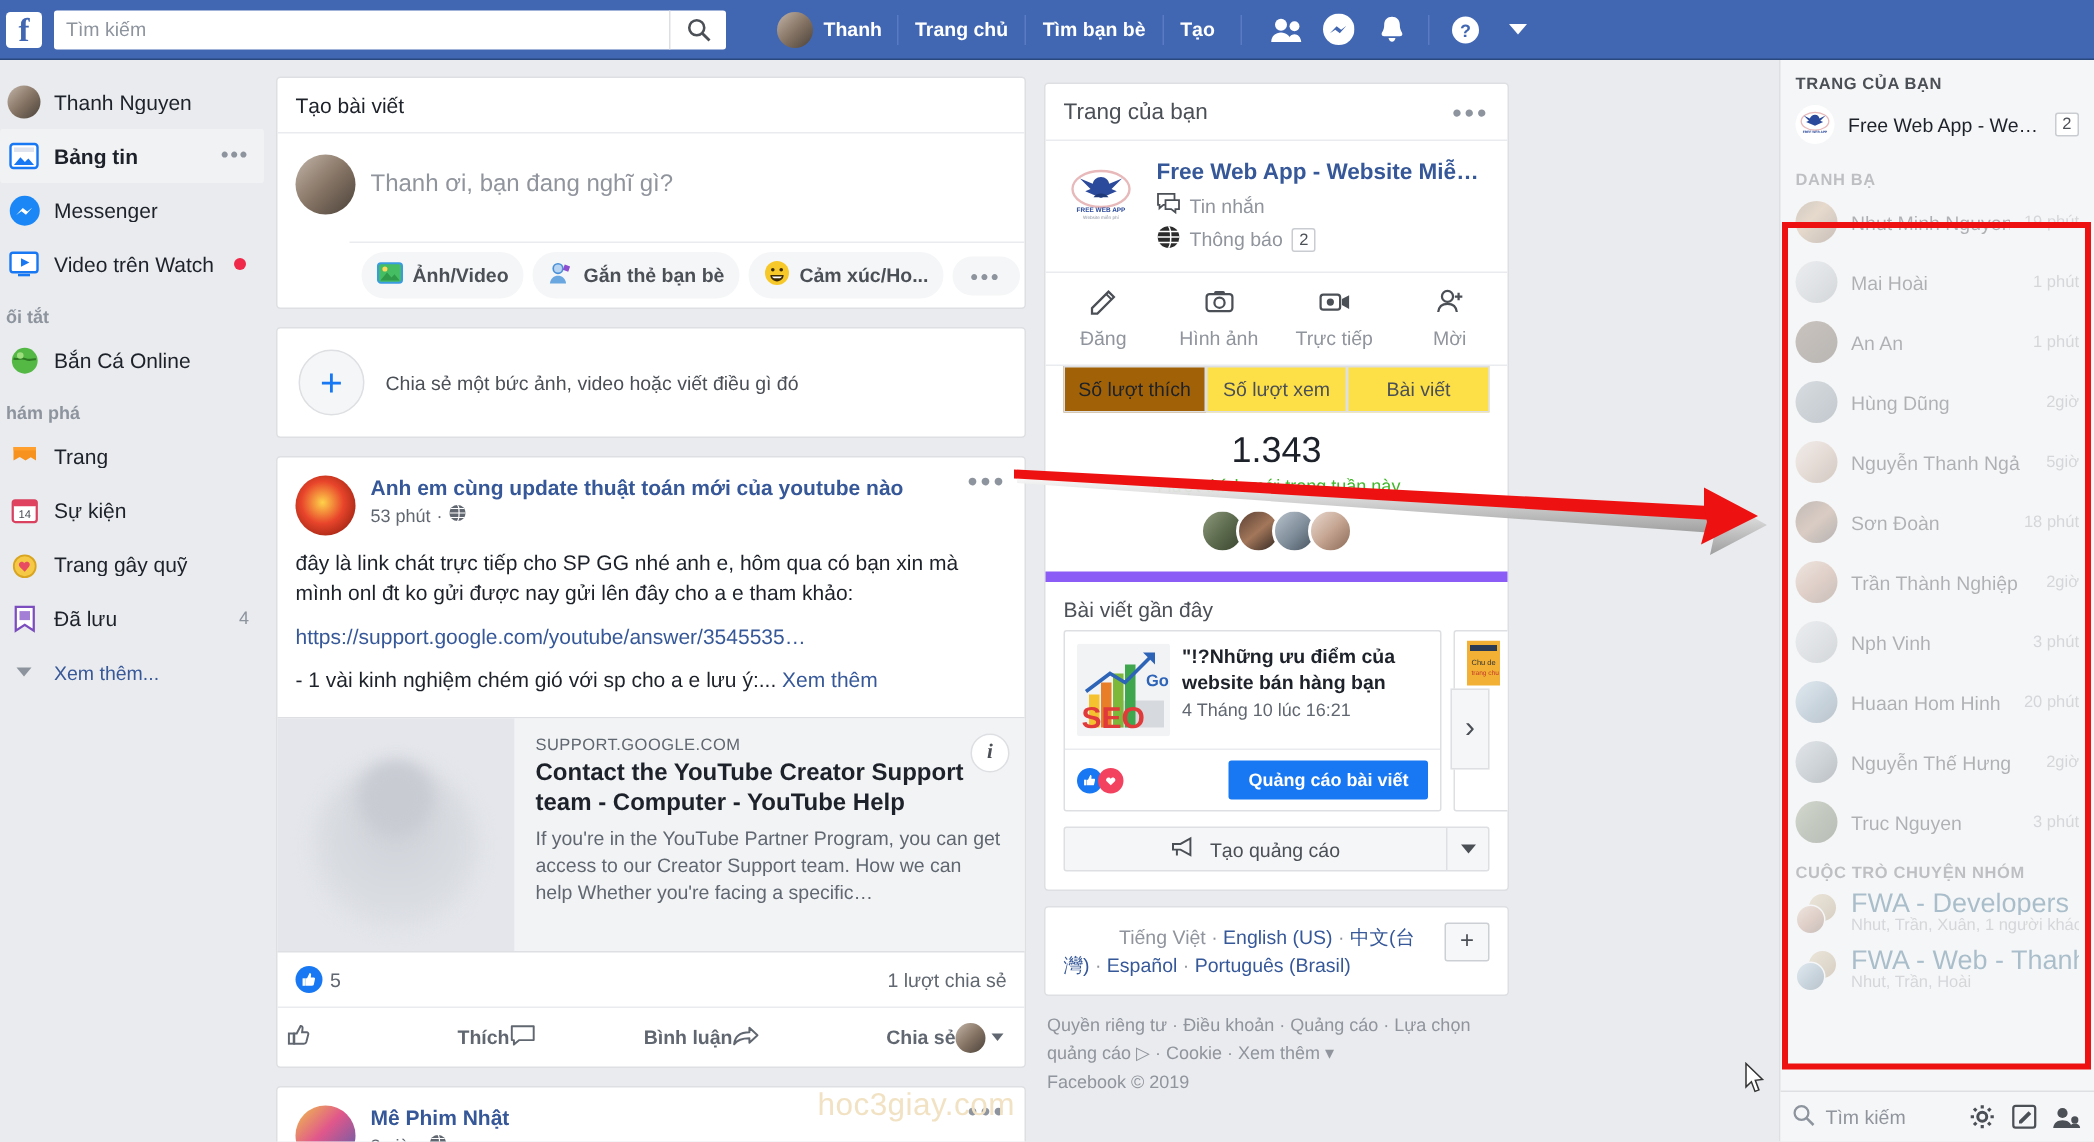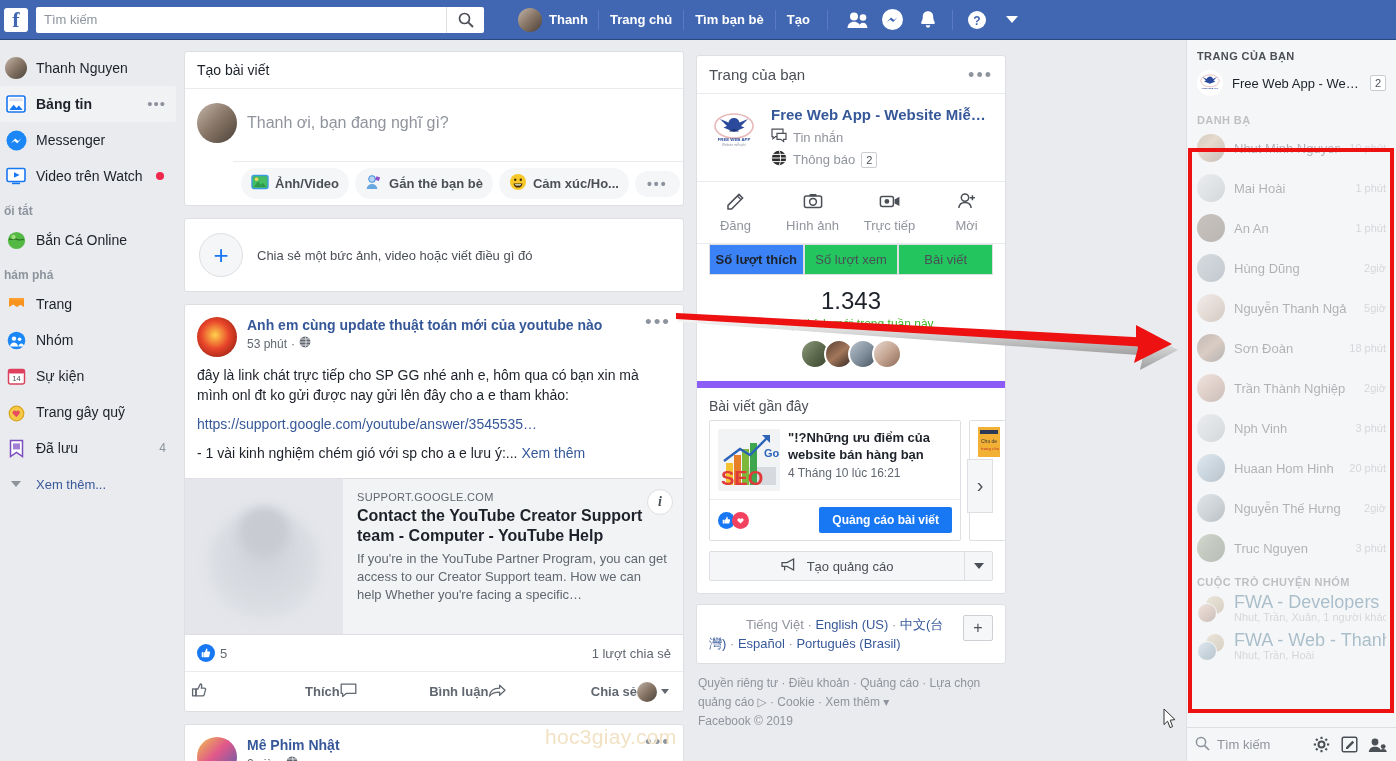--- a/index.html
+++ b/index.html
@@ -180,23 +180,23 @@
     padding:0 4px;line-height:14px;background:#fff;
   }
   .page-tools{ display:flex;border-top:1px solid #e9ebee; }
   .tool{
     flex:1;display:flex;flex-direction:column;align-items:center;gap:4px;padding:9px 0 8px;
     font-size:13px;color:#90949c;cursor:pointer;
   }
   .statstabs{ display:flex;border-top:1px solid #e9ebee;padding:0 12px;margin-top:2px;gap:0;}
   .stab{
     flex:1;text-align:center;font-size:13px;color:#4b4f56;padding:7px 2px;
-    border:1px solid #dddfe2;cursor:pointer;background:#22c55e;white-space:nowrap;
-  }
-  .stab.on{ background:#3b82f6;font-weight:bold;color:#1d2129; }
+    border:1px solid #dddfe2;cursor:pointer;background:#fde047;white-space:nowrap;
+  }
+  .stab.on{ background:#a16207;font-weight:normal;color:#1d2129; }
   .bignum{ text-align:center;font-size:24px;color:#1d2129;padding:12px 0 2px; }
   .greenline{ text-align:center;font-size:12px;color:#42b72a;padding-bottom:8px; }
   .likefaces{ display:flex;justify-content:center;gap:-6px;padding-bottom:12px; }
   .likefaces .f{ width:30px;height:30px;border-radius:50%;overflow:hidden;border:2px solid #fff;margin-left:-6px;}
   .likefaces .f:first-child{margin-left:0;}
   .recent-hd{ padding:10px 12px 6px;font-size:14px;color:#4b4f56;border-top:7px solid #8b5cf6; }
   .carousel{ display:flex;gap:8px;padding:0 12px 10px;position:relative;overflow:hidden; }
   .rcard{ border:1px solid #dddfe2;border-radius:2px;width:252px;flex:0 0 252px;background:#fff; }
   .rcard2{ border:1px solid #dddfe2;border-radius:2px;width:40px;flex:0 0 40px;background:#fff;overflow:hidden;}
   .rcard-top{ display:flex;gap:8px;padding:8px; }
@@ -414,32 +414,20 @@
   <div class="l-item">
     <div class="l-ico">
       <svg width="19" height="19" viewBox="0 0 19 19">
           <path d="M2 3h15v9l-3.5-2.2L10 12 6.2 9.6 2 12z" fill="#f7921e"></path>
           <rect x="2" y="3" width="15" height="2.3" fill="#ff9f2e"></rect>
         </svg>
     </div>
     <span class="l-label">Trang</span>
   </div>
 
-  <div class="l-item">
-    <div class="l-ico">
-      <svg width="19" height="19" viewBox="0 0 19 19">
-          <circle cx="9.5" cy="9.5" r="8.8" fill="#1b87f7"></circle>
-          <circle cx="7" cy="7.6" r="2.2" fill="#fff"></circle>
-          <circle cx="12.6" cy="8.3" r="1.8" fill="#fff"></circle>
-          <path d="M2.8 15.5c.6-2.8 2.3-4.1 4.2-4.1s3.6 1.3 4.2 4.1z" fill="#fff"></path>
-          <path d="M11.4 15.5c.4-2 1.6-3 2.9-3s2.4 1 2.8 3z" fill="#fff"></path>
-        </svg>
-    </div>
-    <span class="l-label">Nhóm</span>
-  </div>
 
   <div class="l-item">
     <div class="l-ico">
       <svg width="19" height="19" viewBox="0 0 19 19">
           <rect x="1.5" y="2.5" width="16" height="14.5" rx="1.7" fill="#fff" stroke="#d9415f" stroke-width="1.5"></rect>
           <rect x="1.5" y="2.5" width="16" height="4" rx="1.7" fill="#e0415f"></rect>
           <text x="9.5" y="14.4" font-size="7.5" text-anchor="middle" fill="#4b4f56" font-family="Liberation Sans, sans-serif">14</text>
         </svg>
     </div>
     <span class="l-label">Sự kiện</span>

